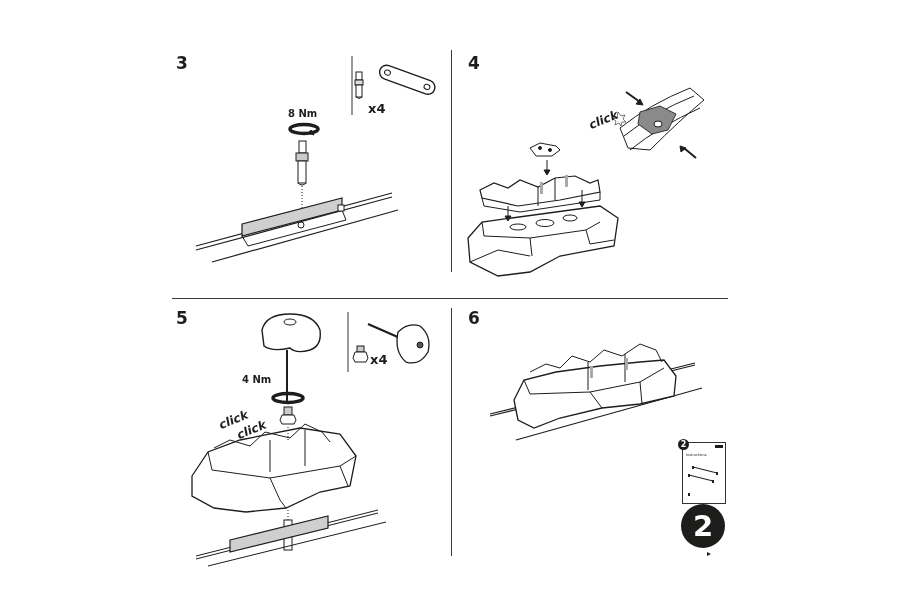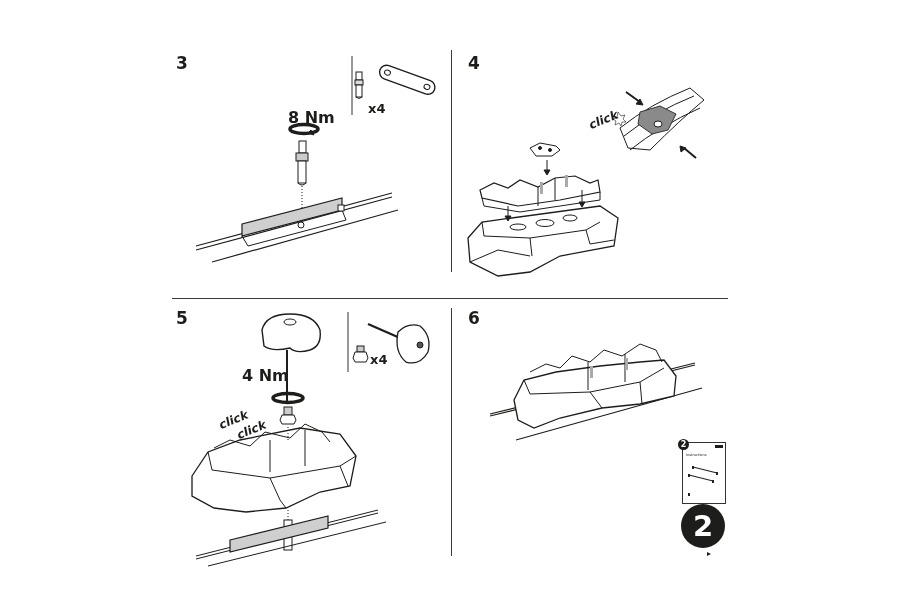--- a/index.html
+++ b/index.html
@@ -3,21 +3,21 @@
 <meta charset="utf-8">
 <style>
   html,body{margin:0;padding:0;background:#ffffff;}
   body{width:900px;height:600px;position:relative;overflow:hidden;font-family:"Liberation Sans",sans-serif;color:#1d1d1b;}
   .page{position:absolute;left:0;top:0;width:900px;height:600px;}
   .hline{position:absolute;left:172px;top:298px;width:556px;height:1px;background:#3a3a3a;}
   .vline{position:absolute;width:1px;background:#3a3a3a;}
   .vline.top{left:451px;top:50px;height:222px;}
   .vline.bot{left:451px;top:308px;height:248px;}
   .step-num{position:absolute;font-family:"DejaVu Sans",sans-serif;font-weight:bold;font-size:17px;line-height:1;}
-  .torque{position:absolute;font-family:"DejaVu Sans",sans-serif;font-weight:bold;font-size:16px;}
+  .torque{position:absolute;font-family:"DejaVu Sans",sans-serif;font-weight:bold;font-size:10px;}
   .qty{position:absolute;font-family:"DejaVu Sans",sans-serif;font-weight:bold;font-size:13px;}
   .click{position:absolute;font-family:"DejaVu Sans",sans-serif;font-weight:bold;font-style:italic;font-size:12px;transform:rotate(-22deg);transform-origin:left bottom;}
   .panel-svg{position:absolute;left:0;top:0;width:900px;height:600px;}
   .booklet{position:absolute;left:682px;top:442px;width:42px;height:60px;border:1px solid #333;background:#fff;}
   .booklet .title{position:absolute;left:3px;top:10px;font-size:3.5px;font-family:"DejaVu Sans",sans-serif;}
   .booklet .badge{position:absolute;left:-5px;top:-4px;width:11px;height:11px;border-radius:50%;background:#1d1d1b;color:#fff;font-size:8px;font-weight:bold;text-align:center;line-height:11px;font-family:"DejaVu Sans",sans-serif;}
   .booklet .tag{position:absolute;right:2px;top:2px;width:8px;height:3px;background:#1d1d1b;}
   .big-badge{position:absolute;left:681px;top:504px;width:44px;height:44px;border-radius:50%;background:#1d1d1b;color:#fff;font-family:"DejaVu Sans",sans-serif;font-weight:bold;font-size:29px;text-align:center;line-height:44px;}
 </style>
 </head>
@@ -30,21 +30,21 @@
   <div class="vline bot"></div>
 
   <div class="step-num" style="left:176px;top:55px;">3</div>
   <div class="torque" style="left:288px;top:108px;">8 Nm</div>
   <div class="qty" style="left:368px;top:101px;">x4</div>
 
   <div class="step-num" style="left:468px;top:55px;">4</div>
   <div class="click" style="left:592px;top:118px;">click</div>
 
   <div class="step-num" style="left:176px;top:310px;">5</div>
-  <div class="torque" style="left:242px;top:366px;">4 Nm</div>
+  <div class="torque" style="left:242px;top:374px;">4 Nm</div>
   <div class="qty" style="left:370px;top:352px;">x4</div>
   <div class="click" style="left:222px;top:418px;">click</div>
   <div class="click" style="left:240px;top:428px;">click</div>
 
   <div class="step-num" style="left:468px;top:310px;">6</div>
 
   <div class="booklet">
     <div class="badge">2</div>
     <div class="tag"></div>
     <div class="title">Instructions</div>

